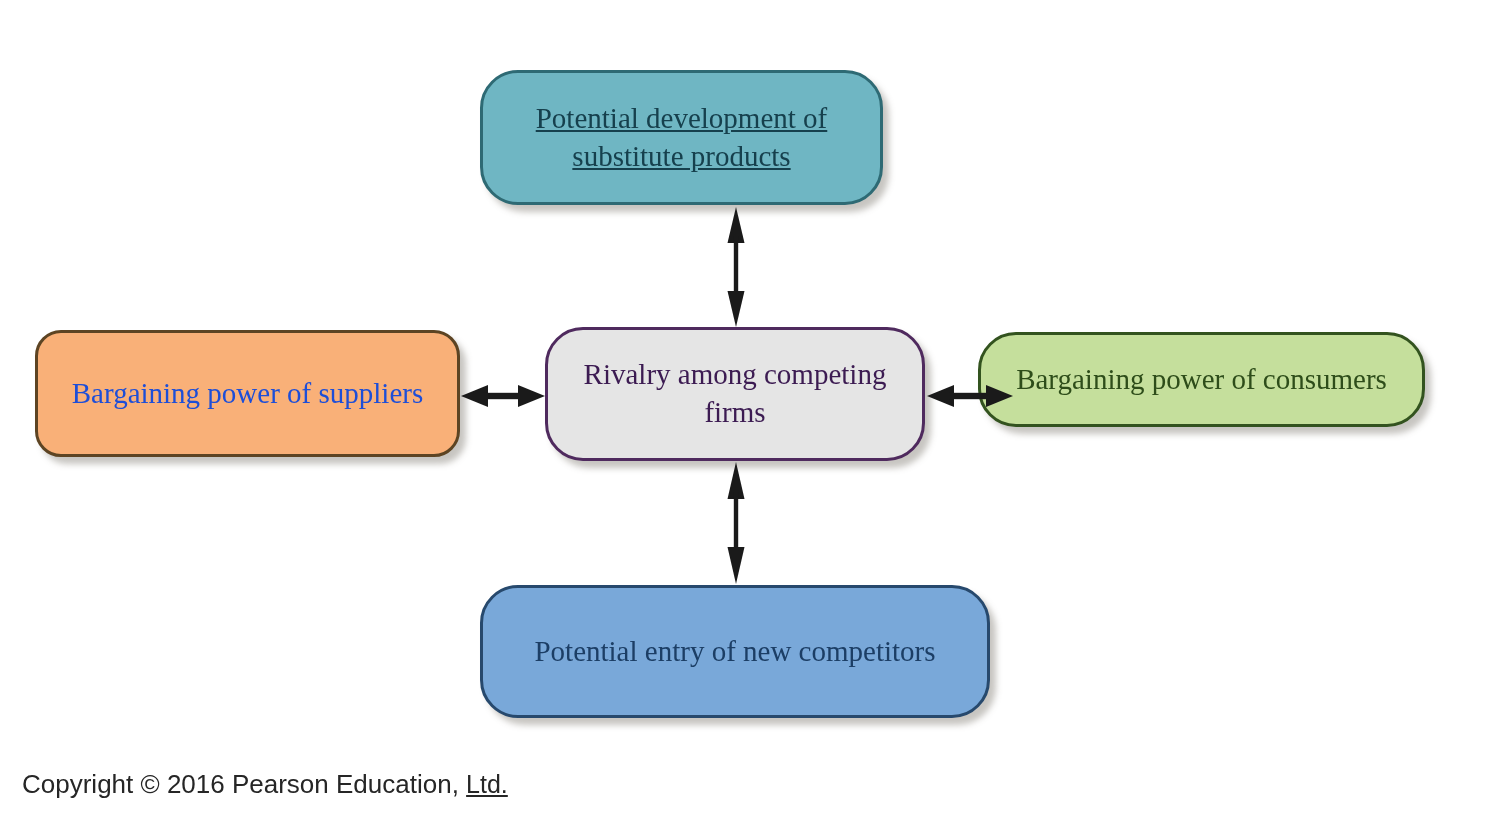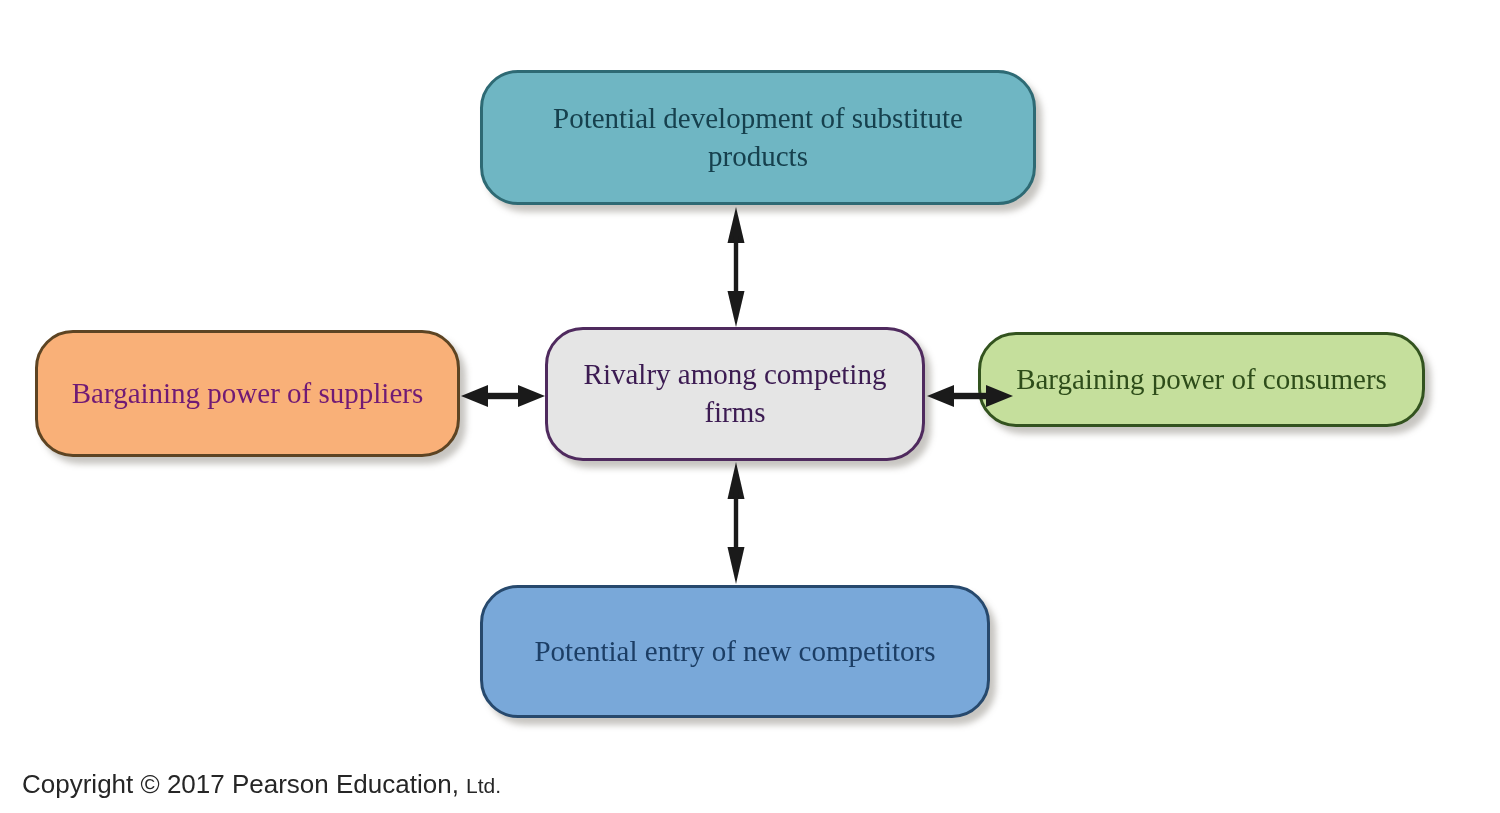--- a/index.html
+++ b/index.html
@@ -18,52 +18,52 @@
     border-radius: 38px;
     display: flex;
     align-items: center;
     justify-content: center;
     text-align: center;
     font-size: 29px;
     line-height: 1.3;
     padding: 10px 28px;
     box-shadow: 6px 7px 6px rgba(95, 88, 76, 0.35);
   }
-  .node-top    { left: 480px;  top: 70px;  width: 556px; height: 135px; }
+  .node-top    { left: 480px;  top: 70px;  width: 403px; height: 135px; text-decoration: underline; }
   .node-left   { left: 35px;   top: 330px; width: 425px; height: 127px; }
   .node-center { left: 545px;  top: 327px; width: 380px; height: 134px; }
   .node-right  { left: 978px; top: 332px; width: 447px; height: 95px; }
   .node-bottom { left: 480px;  top: 585px; width: 510px; height: 133px; }
   .arrow { position: absolute; color: #1a1a1a; }
   .arrow svg { display: block; width: 100%; height: 100%; }
   .arrow-top    { left: 719px; top: 206px; width: 34px; height: 122px; }
   .arrow-bottom { left: 719px; top: 461px; width: 34px; height: 124px; }
   .arrow-left   { left: 460px; top: 379px; width: 86px; height: 34px; }
   .arrow-right  { left: 926px; top: 379px; width: 88px; height: 34px; }
   .footer {
     position: absolute;
     left: 22px;
     top: 769px;
     font-family: "Liberation Sans", "DejaVu Sans", sans-serif;
     font-size: 26px;
     color: #262626;
     white-space: nowrap;
   }
-  .footer .ltd { font-size: 21px; }
+  .footer .ltd { font-size: 25px; text-decoration: underline; }
 </style>
 </head>
 <body>
 
 <div class="canvas">
 
   <div class="node node-top" style="background: rgb(111, 182, 195); border-color: rgb(46, 106, 116); color: rgb(22, 64, 77);">
     <span>Potential development of substitute products</span>
   </div>
 
-  <div class="node node-left" style="background: rgb(249, 176, 120); border-color: rgb(93, 68, 35); color: #701a75;">
+  <div class="node node-left" style="background: rgb(249, 176, 120); border-color: rgb(93, 68, 35); color: #1d4ed8; border-radius: 26px;">
     <span>Bargaining power of suppliers</span>
   </div>
 
   <div class="node node-center" style="background: #e5e5e5; border-color: rgb(79, 42, 94); color: rgb(60, 27, 82);">
     <span>Rivalry among competing firms</span>
   </div>
 
   <div class="node node-right" style="background: rgb(197, 223, 156); border-color: rgb(51, 83, 31); color: rgb(46, 77, 26);">
     <span>Bargaining power of consumers</span>
   </div>
@@ -98,17 +98,17 @@
 
   <div class="arrow arrow-right" style="color: rgb(26, 26, 26);">
     <svg viewBox="0 0 88 34" preserveAspectRatio="none" aria-hidden="true">
       <polygon points="1,17 28,6 28,28" fill="currentColor"></polygon>
       <rect x="23" y="13.8" width="42" height="6.4" fill="currentColor"></rect>
       <polygon points="87,17 60,6 60,28" fill="currentColor"></polygon>
     </svg>
   </div>
 
   <div class="footer">
-    <span>Copyright © 2017 Pearson Education,</span>
+    <span>Copyright © 2016 Pearson Education,</span>
     <span class="ltd">Ltd.</span>
   </div>
 
 </div>
 
 </body></html>

